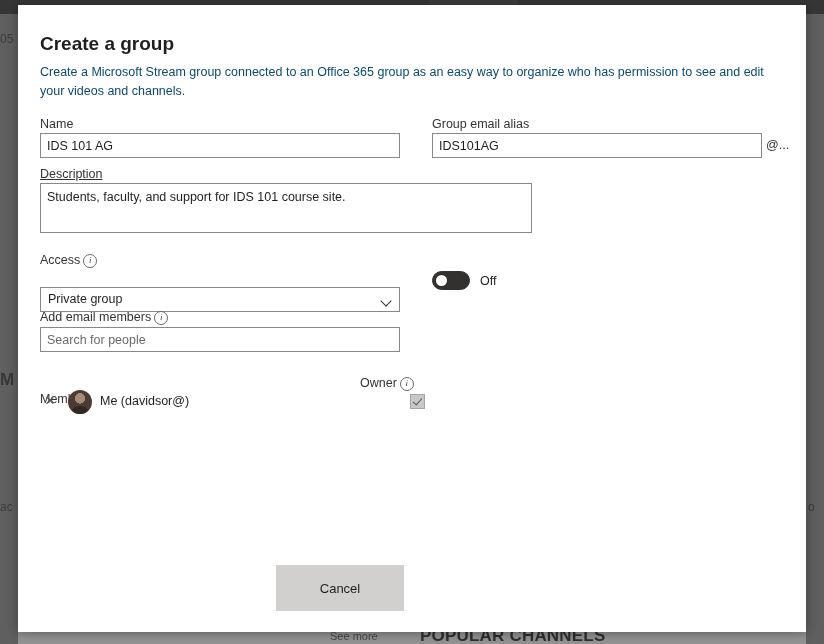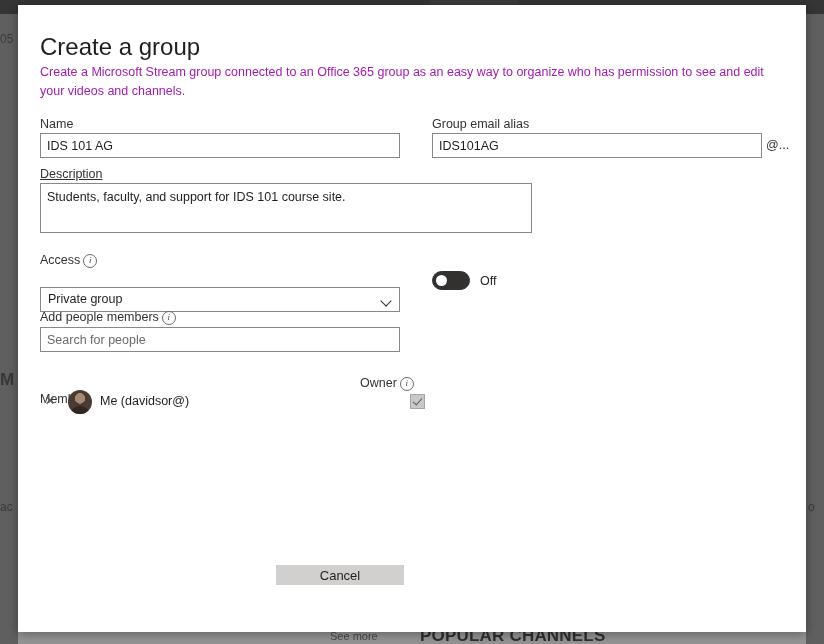--- a/index.html
+++ b/index.html
@@ -82,31 +82,32 @@
   .modal-inner {
     position: relative;
     width: 100%;
     height: 100%;
     padding: 0;
   }
   .modal-title {
     position: absolute;
     left: 22px;
     top: 28px;
-    font-size: 24px;
-    color: #201f1e;
+    font-size: 19px;
+    color: #201f1e;
+    font-weight: bold;
   }
   .modal-subtitle {
     position: absolute;
     left: 22px;
     top: 58px;
     width: 745px;
     font-size: 12.5px;
     line-height: 19px;
-    color: #a21caf;
+    color: #0c4a6e;
   }
 
   .field-label {
     position: absolute;
     font-size: 12.5px;
     color: #333333;
     white-space: nowrap;
   }
   .info-icon {
     display: inline-block;
@@ -275,21 +276,21 @@
     height: 8px;
     border-right: 1.6px solid #5a5a5a;
     border-bottom: 1.6px solid #5a5a5a;
     transform: rotate(42deg);
   }
 
   
   .btn {
     position: absolute;
     box-sizing: border-box;
-    height: 20px;
+    height: 46px;
     border: none;
     font-family: "Liberation Sans", sans-serif;
     font-size: 13px;
     cursor: pointer;
   }
   .btn-cancel {
     left: 258px;
     top: 560px;
     width: 128px;
     background: #d2d0ce;
@@ -349,21 +350,21 @@
       <div class="select-wrap" style="left:22px; top:266px; width:360px; height:25px;">
         <span class="sel-text">Private group</span>
         <span class="chev"></span>
       </div>
 
       <div class="toggle" style="left:414px; top:266px;">
         <span class="knob"></span>
       </div>
       <div class="toggle-label" style="left:462px; top:269px;">Off</div>
 
-      <div class="field-label" style="left:22px; top:305px;"><span>Add people members</span><span class="info-icon">i</span></div>
+      <div class="field-label" style="left:22px; top:305px;"><span>Add email members</span><span class="info-icon">i</span></div>
       <input class="txt-input" style="left: 22px; top: 322px; width: 360px; height: 25px;" placeholder="Search for people">
 
       <div class="col-header" style="left:22px; top:371px;margin-top:16px;">Member</div>
       <div class="col-header" style="left:342px; top:371px;"><span>Owner</span><span class="info-icon">i</span></div>
 
       <div class="member-row">
         <span class="remove-x">✕</span>
         <span class="avatar"></span>
         <span class="member-name">Me (davidsor@)</span>
         <span class="checkbox"></span>

